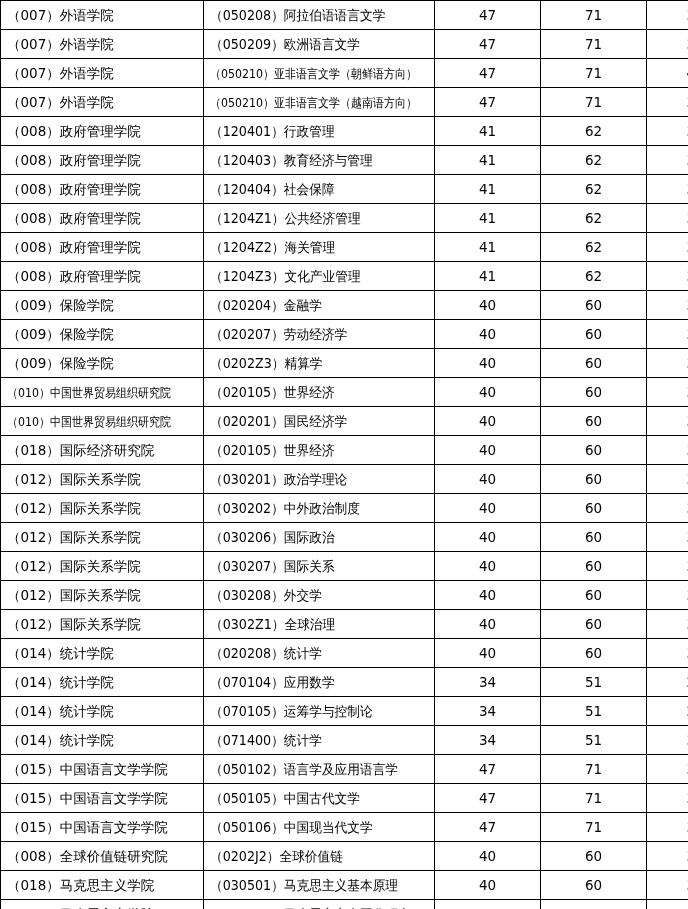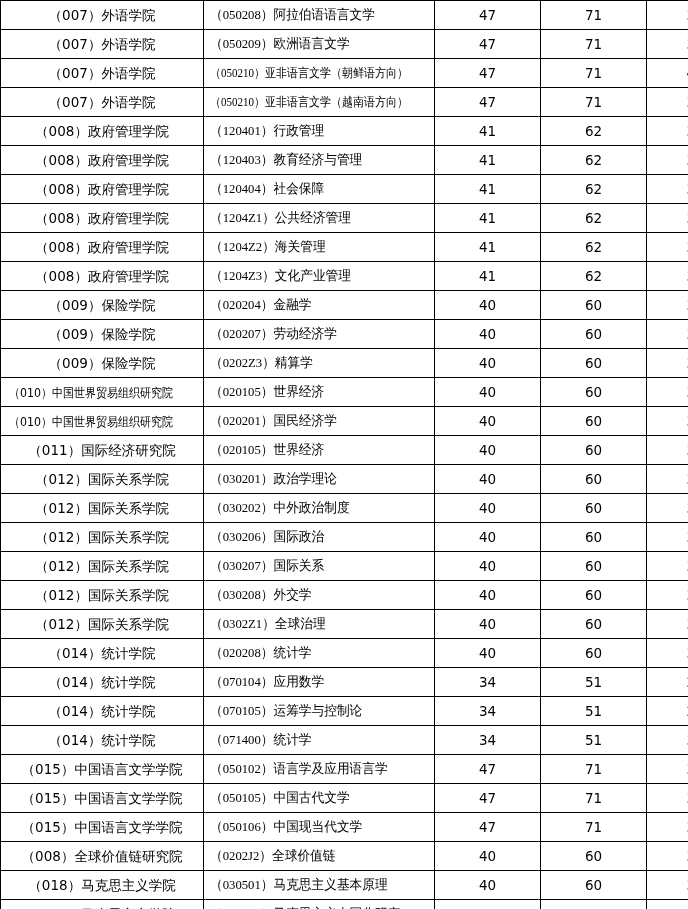--- a/index.html
+++ b/index.html
@@ -21,26 +21,25 @@
     border: 1px solid #000000;
     height: 28px;
     font-size: 13.5px;
     line-height: 1.1;
     padding: 0 6px;
     overflow: hidden;
     white-space: nowrap;
   }
   td.col-college {
     width: 190px;
-    text-align: center;
+    text-align: left;
   }
   td.col-major {
     width: 218px;
     text-align: left;
-    font-family: Liberation Serif, serif;
   }
   td.col-num {
     width: 93px;
     text-align: center;
   }
   
   .shrink {
     display: inline-block;
     transform: scaleX(0.88);
     transform-origin: left center;
@@ -156,21 +155,21 @@
         <td class="col-num">329</td>
       </tr>
       <tr>
         <td class="col-college"><span class="shrink">（010）中国世界贸易组织研究院</span></td>
         <td class="col-major"><span class="shrink-mid">（020201）国民经济学</span></td>
         <td class="col-num">40</td>
         <td class="col-num">60</td>
         <td class="col-num">329</td>
       </tr>
       <tr>
-        <td class="col-college"><span class="">（011）国际经济研究院</span></td>
+        <td class="col-college"><span class="">（018）国际经济研究院</span></td>
         <td class="col-major"><span class="shrink-mid">（020105）世界经济</span></td>
         <td class="col-num">40</td>
         <td class="col-num">60</td>
         <td class="col-num">329</td>
       </tr>
       <tr>
         <td class="col-college"><span class="">（012）国际关系学院</span></td>
         <td class="col-major"><span class="shrink-mid">（030201）政治学理论</span></td>
         <td class="col-num">40</td>
         <td class="col-num">60</td>

